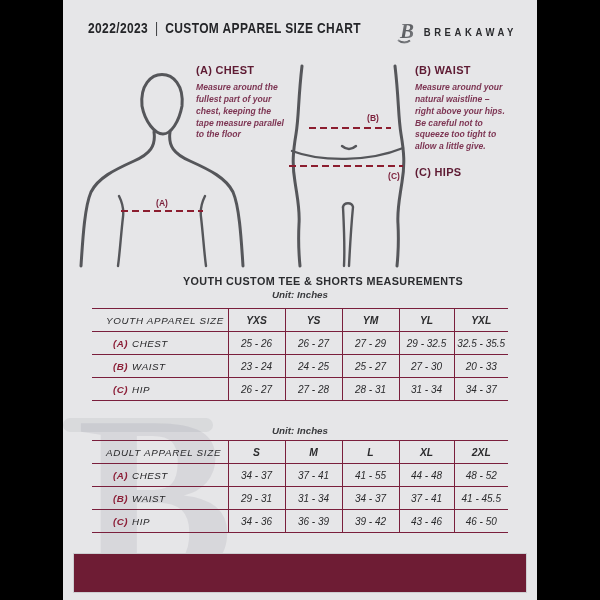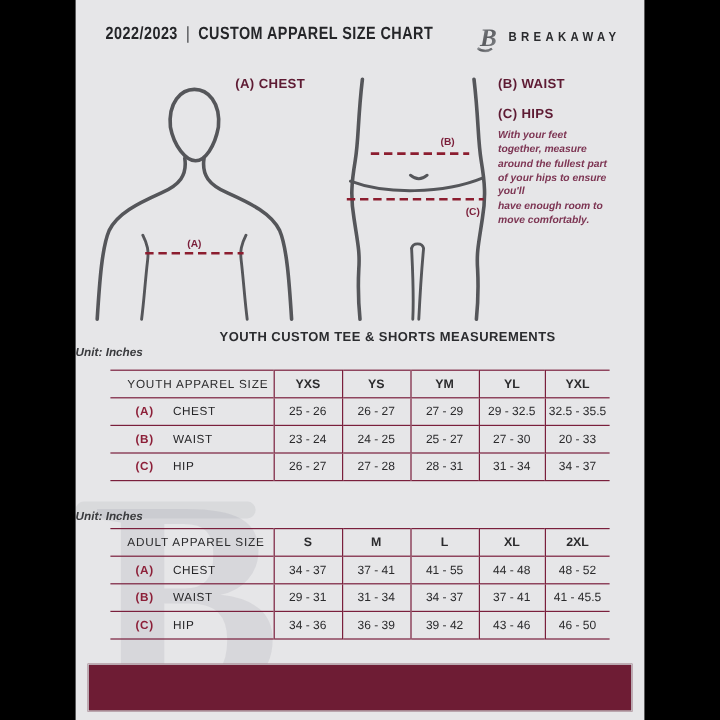--- a/index.html
+++ b/index.html
@@ -21,35 +21,35 @@
   .right-text{position:absolute;left:352px;top:64px;width:118px;}
   .hips-block{margin-top:13px;}
   svg .outline{fill:none;stroke:#55565a;stroke-width:3;stroke-linecap:round;}
   svg .thin{stroke-width:2.4;}
   svg .dash{stroke:#8c1d2f;stroke-width:2.2;stroke-dasharray:7 4;fill:none;}
   svg .tag{font-size:8.5px;font-weight:bold;fill:#7b1f3a;font-family:"Liberation Sans",sans-serif;}
 
   
   .sec-title{position:absolute;left:0;width:520px;text-align:center;font-size:10.8px;font-weight:bold;
     color:#2b2c2f;letter-spacing:.4px;}
-  .sec-unit{position:absolute;left:0;width:474px;font-size:9.8px;font-style:italic;
+  .sec-unit{position:absolute;left:0;width:474px;text-align:center;font-size:9.8px;font-style:italic;
     font-weight:bold;color:#3a3b3e;}
 
   
   table.size{position:absolute;left:29px;width:416px;border-collapse:collapse;table-layout:fixed;
     border-top:1.6px solid #7a1f3c;}
   table.size tr{border-bottom:1.6px solid #7a1f3c;}
   table.size th,table.size td{padding:0;height:22px;vertical-align:middle;text-align:center;
-    font-size:10px;color:#2b2b2d;background:transparent;}
+    font-size:10px;color:#2b2b2d;background:transparent;font-style:italic;}
   table.size th{font-weight:bold;font-size:10.3px;}
   table.size td+td,table.size th+th{border-left:1.3px solid #7a1f3c;}
   table.size .lbl{text-align:left;padding-left:14px;font-weight:400;letter-spacing:.7px;font-size:9.8px;}
   table.size td.lbl{padding-left:21px;letter-spacing:.5px;}
   .key{color:#8c1f38;font-weight:bold;margin-right:4px;}
-  td.lbl span.nm{color:#262628;margin-left:12px;}
+  td.lbl span.nm{color:#262628;}
 
   
   .watermark{position:absolute;left:14px;top:382px;font-size:235px;line-height:1;font-weight:bold;
     font-family:"Liberation Serif",serif;color:rgba(125,130,140,.14);pointer-events:none;}
   .wm-bar{position:absolute;left:0px;top:418px;width:150px;height:14px;background:rgba(125,130,140,.12);
     border-radius:7px;pointer-events:none;}
   .footer-bar{position:absolute;left:10px;top:553px;width:452px;height:38px;background:#6e1c34;
     border:1px solid #cdced1;}
 </style>
 </head>
@@ -84,46 +84,50 @@
     <path class="outline" d="M 82,74 C 84,88 78,96 62,103 C 42,112 26,120 19,134 C 13,148 11,176 9,208"></path>
     <path class="outline" d="M 98,74 C 96,88 102,96 118,103 C 138,112 154,120 161,134 C 167,148 169,176 171,208"></path>
     <path class="outline thin" d="M 47,138 C 51,146 52,151 51,159 C 49,176 48,193 46,208"></path>
     <path class="outline thin" d="M 133,138 C 129,146 128,151 129,159 C 131,176 132,193 134,208"></path>
     <line class="dash" x1="49" y1="153" x2="131" y2="153"></line>
     <text class="tag" x="90" y="148" text-anchor="middle">(A)</text>
   </svg>
 
   <div class="chest-text">
     <div class="guide-head">(A) CHEST</div>
+    <div class="guide-body">Measure around the
+fullest part of your
+chest, keeping the
+tape measure parallel
+to the floor</div>
   </div>
 
   <svg style="position:absolute;left:218px;top:58px;" width="126" height="210" viewBox="0 0 126 210">
     <path class="outline" d="M 21,8 C 17,42 18,58 15,76 C 12,94 11,106 14,124 C 17,144 19,152 18,166 C 17,186 18,198 19,208"></path>
     <path class="outline" d="M 114,8 C 118,42 117,58 120,76 C 123,94 124,106 121,124 C 118,144 116,152 117,166 C 118,186 117,198 116,208"></path>
     <path class="outline thin" d="M 11,93 C 40,104 88,104 122,90"></path>
     <path class="outline thin" d="M 61,88 Q 68,94 75,88"></path>
     <path class="outline thin" d="M 62,149 C 63,144 71,144 72,149 C 70,170 69,188 68,208"></path>
     <path class="outline thin" d="M 62,149 C 63,170 64,188 63,208"></path>
     <line class="dash" x1="28" y1="70" x2="110" y2="70"></line>
     <text class="tag" x="92" y="63" text-anchor="middle">(B)</text>
     <line class="dash" x1="8" y1="108" x2="122" y2="108"></line>
     <text class="tag" x="113" y="121" text-anchor="middle">(C)</text>
   </svg>
 
   <div class="right-text">
     <div class="guide-head">(B) WAIST</div>
+    <div class="guide-body">Measure around your
+natural waistline –
+right above your hips.
+Be careful not to
+squeeze too tight to
+allow a little give.</div>
     <div class="hips-block">
       <div class="guide-head">(C) HIPS</div>
-      <div class="guide-body">With your feet
-together, measure
-around the fullest part
-of your hips to ensure
-you'll
-have enough room to
-move comfortably.</div>
     </div>
   </div>
 
   <div class="sec-title" style="top:275px">YOUTH CUSTOM TEE &amp; SHORTS MEASUREMENTS</div>
   <div class="sec-unit" style="top:289px">Unit: Inches</div>
   <table class="size" style="top:308px">
     <colgroup>
         <col style="width:136px">
         <col style="width:57px">
         <col style="width:57px">

